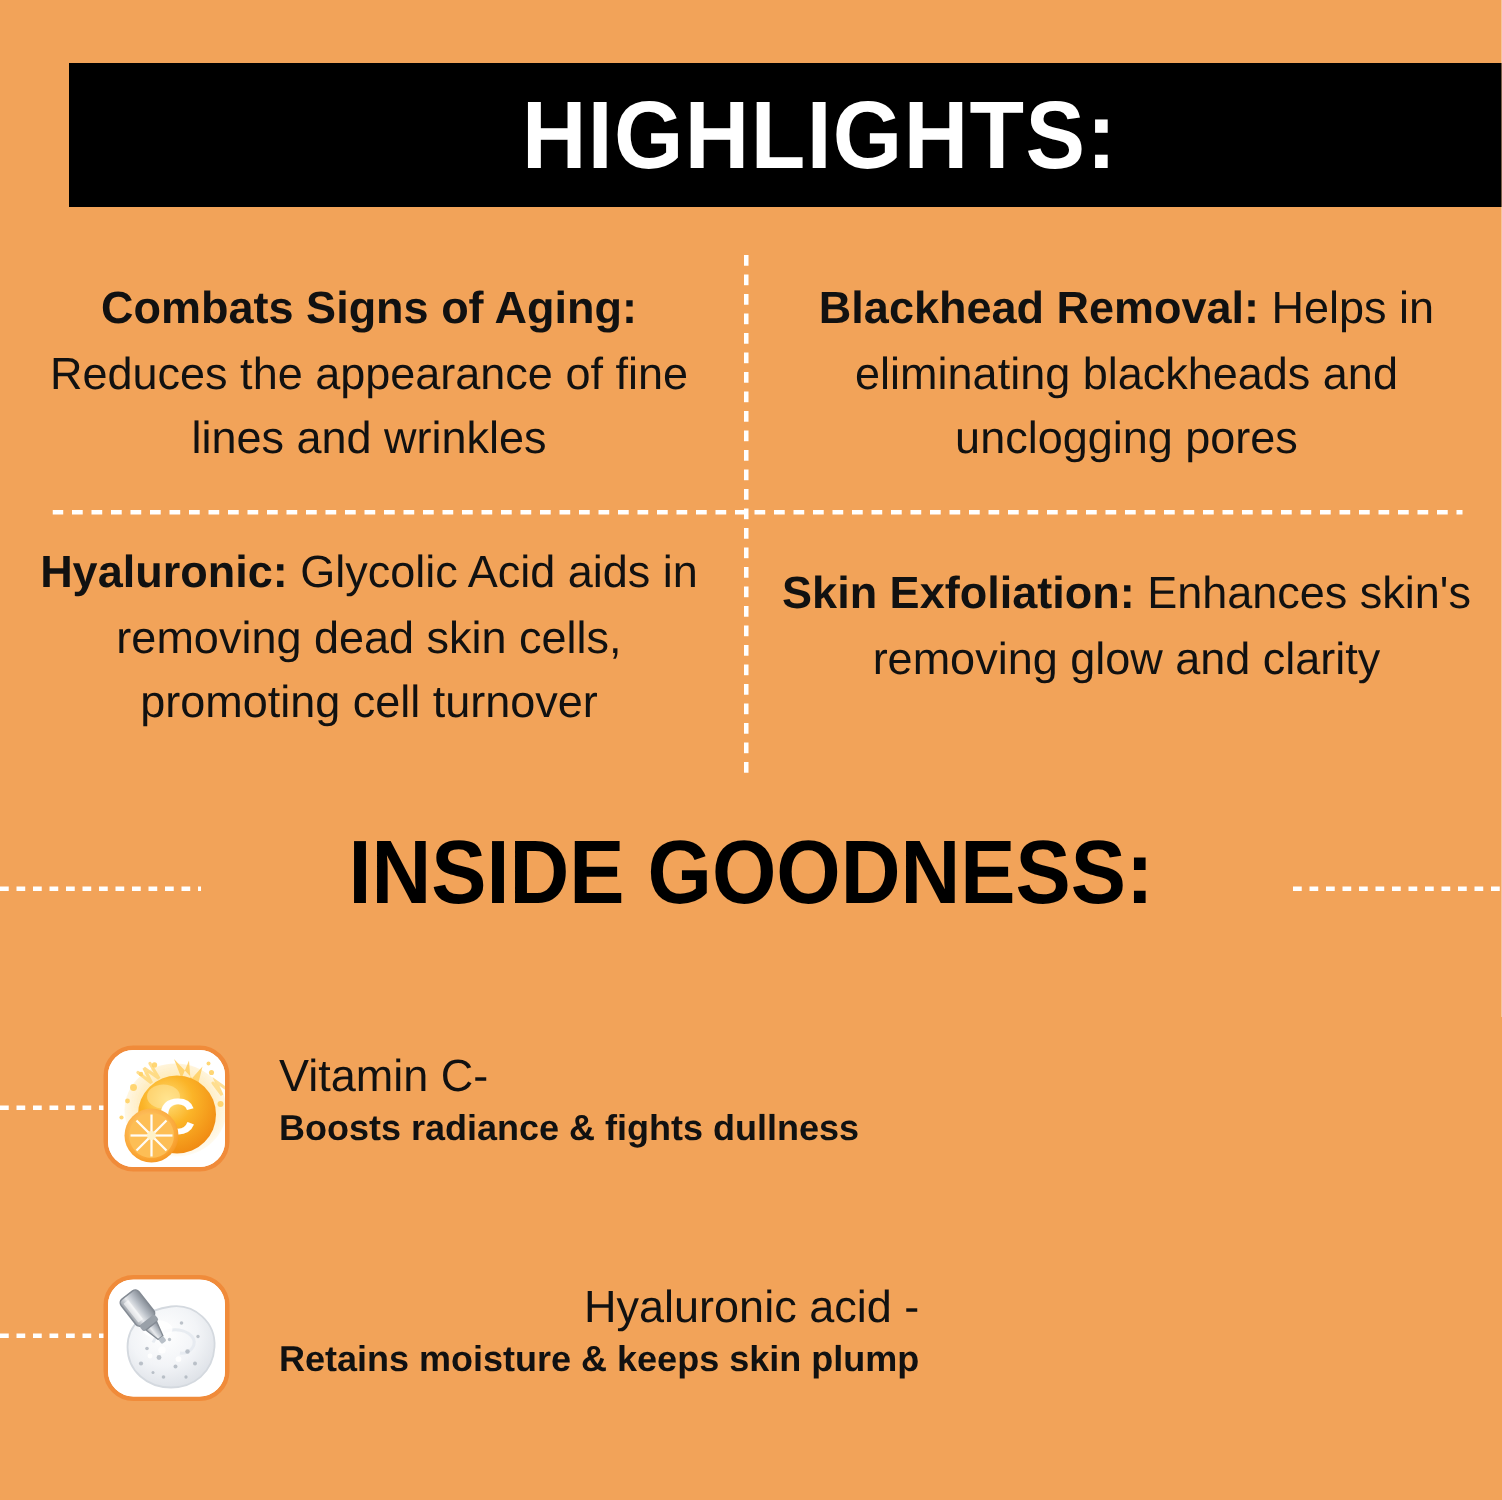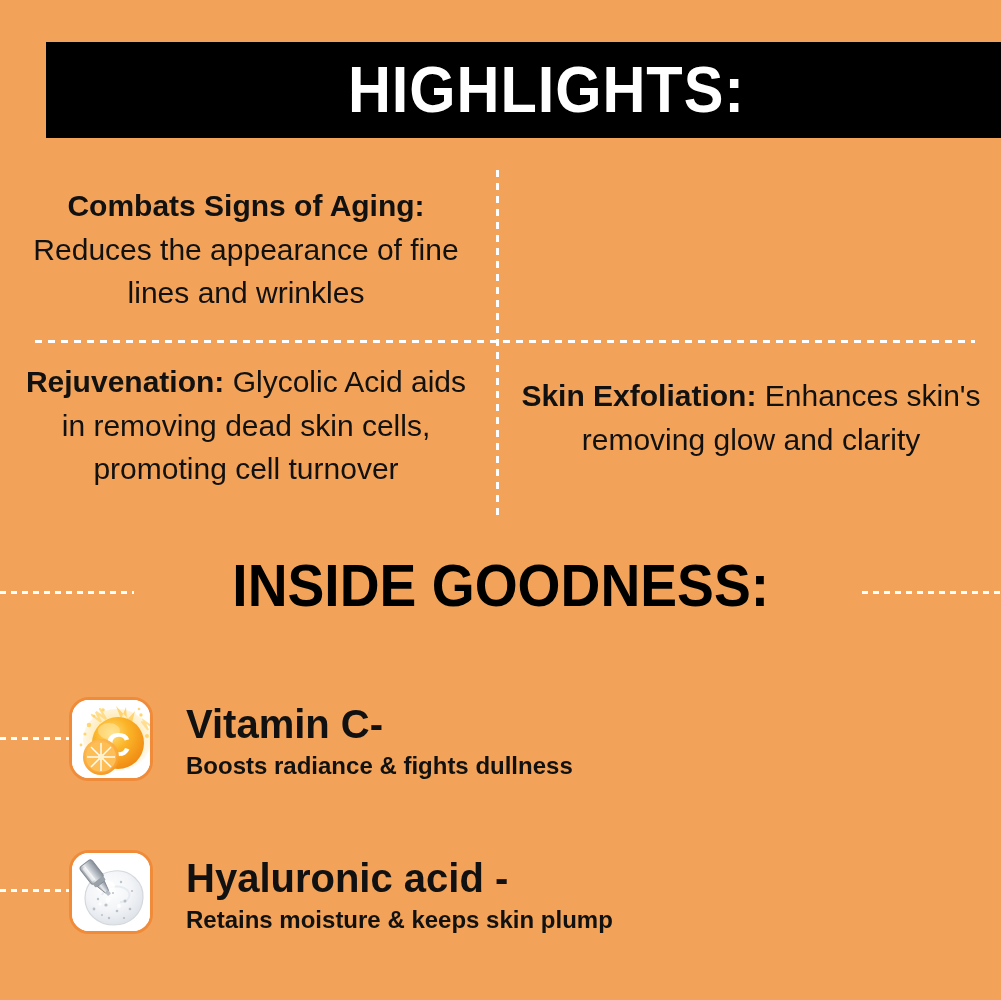--- a/index.html
+++ b/index.html
@@ -68,23 +68,23 @@
     left:35px; top:170px;
     width:940px; height:3px;
     background-image:linear-gradient(to right,#ffffff 55%, rgba(255,255,255,0) 0%);
     background-size:13px 3px;
     background-repeat:repeat-x;
   }
 
   
   .section-head {
     position:absolute;
-    left:0; top:536px;
+    left:0; top:552px;
     width:1001px; height:80px;
-    display:flex; align-items:flex-end; justify-content:center;
+    display:flex; align-items:flex-start; justify-content:center;
   }
   .section-title {
     color:#000000;
     font-size:60px;
     font-weight:bold;
     letter-spacing:0px;
     transform:scaleX(0.92);
     line-height:1;
     white-space:nowrap;
   }
@@ -119,25 +119,25 @@
   }
   .tile-1 { top:697px; }
   .tile-2 { top:850px; }
 
   .ing-text {
     position:absolute;
     left:186px;
     color:#111111;
   }
   .txt-1 { top:698px; }
-  .txt-2 { top:852px; }
+  .txt-2 { top:852px;text-align:right; }
 
   .ing-name {
-    font-size:40px;
-    font-weight:bold;
+    font-size:30px;
+    font-weight:normal;
     line-height:1.3;
     display:block;
   }
   .ing-desc {
     font-size:24px;
     font-weight:bold;
     line-height:1.3;
     display:block;
   }
 </style>
@@ -152,23 +152,26 @@
 
   <div class="grid">
 
     <div class="div-v"></div>
     <div class="div-h"></div>
 
     <div class="cell cell-tl">
       <b>Combats Signs of Aging:</b><span> Reduces the appearance of fine lines and wrinkles</span>
     </div>
 
+    <div class="cell cell-tr">
+      <b>Blackhead Removal:</b><span> Helps in eliminating blackheads and unclogging pores</span>
+    </div>
 
     <div class="cell cell-bl">
-      <b>Rejuvenation:</b><span> Glycolic Acid aids in removing dead skin cells, promoting cell turnover</span>
+      <b>Hyaluronic:</b><span> Glycolic Acid aids in removing dead skin cells, promoting cell turnover</span>
     </div>
 
     <div class="cell cell-br">
       <b>Skin Exfoliation:</b><span> Enhances skin's removing glow and clarity</span>
     </div>
   </div>
 
   <div class="flank flank-left"></div>
   <div class="flank flank-right"></div>
   <div class="section-head">

